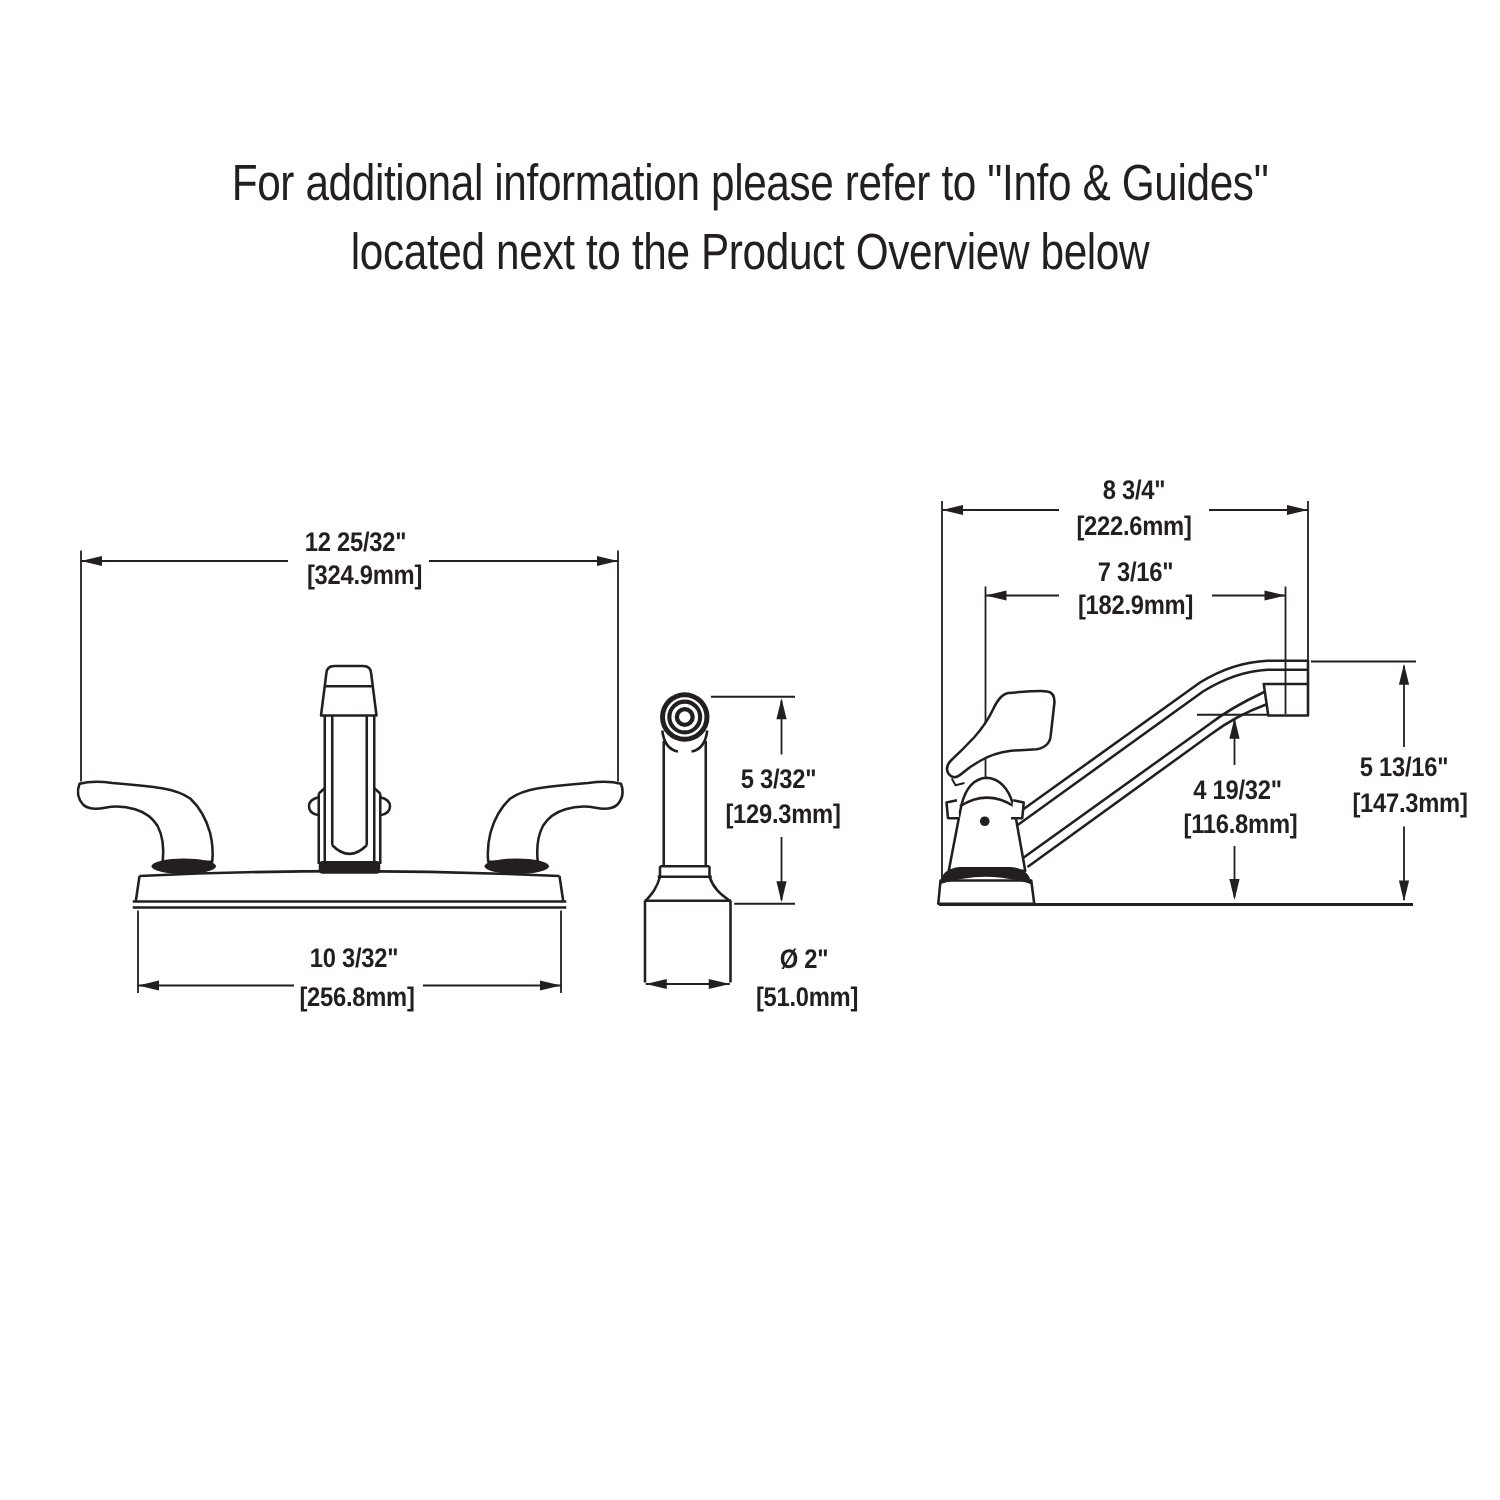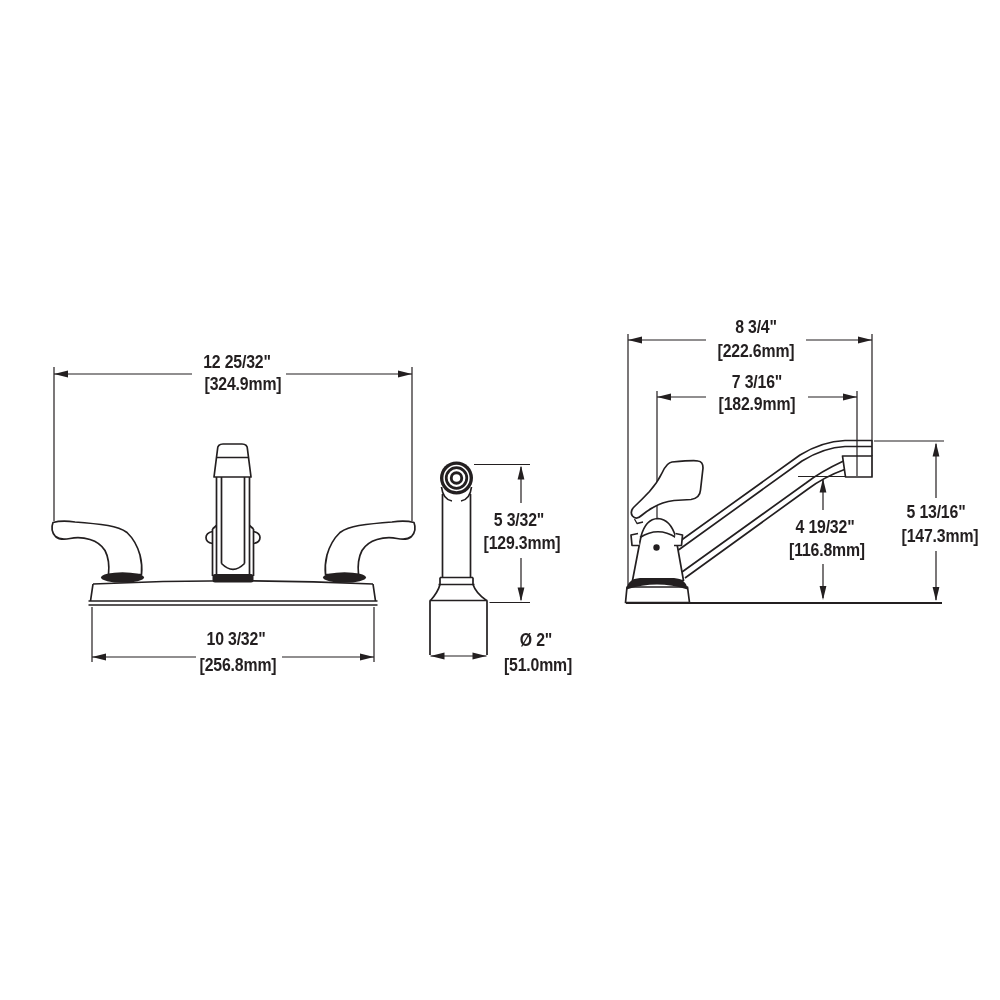--- a/index.html
+++ b/index.html
@@ -10,20 +10,24 @@
   .heading .hl{display:block;transform:scaleX(0.83);transform-origin:50% 50%;letter-spacing:-0.3px;white-space:nowrap;}
   .artwork{position:absolute;left:0;top:0;width:1000px;height:1000px;}
   .dim{position:absolute;font-weight:700;font-size:18px;color:#231f20;white-space:nowrap;
        transform:translate(-50%,-50%) scaleX(0.88);letter-spacing:-0.2px;}
 </style>
 </head>
 <body>
 
 <div class="canvas">
 
+  <div class="heading">
+    <span class="hl">For additional information please refer to "Info &amp; Guides"</span>
+    <span class="hl">located next to the Product Overview below</span>
+  </div>
 
   <svg class="artwork" viewBox="0 0 1000 1000" fill="none" stroke="#231f20" stroke-width="1.7" stroke-linecap="butt" stroke-linejoin="round">
 
     <g>
 
       <g stroke-width="1.2">
         <path d="M54,367 V521 M412,367 V521"></path>
         <path d="M54,374 H192 M286,374 H412"></path>
         <path d="M92,607 V662 M374,607 V662"></path>
         <path d="M92,657 H196 M282,657 H374"></path>

